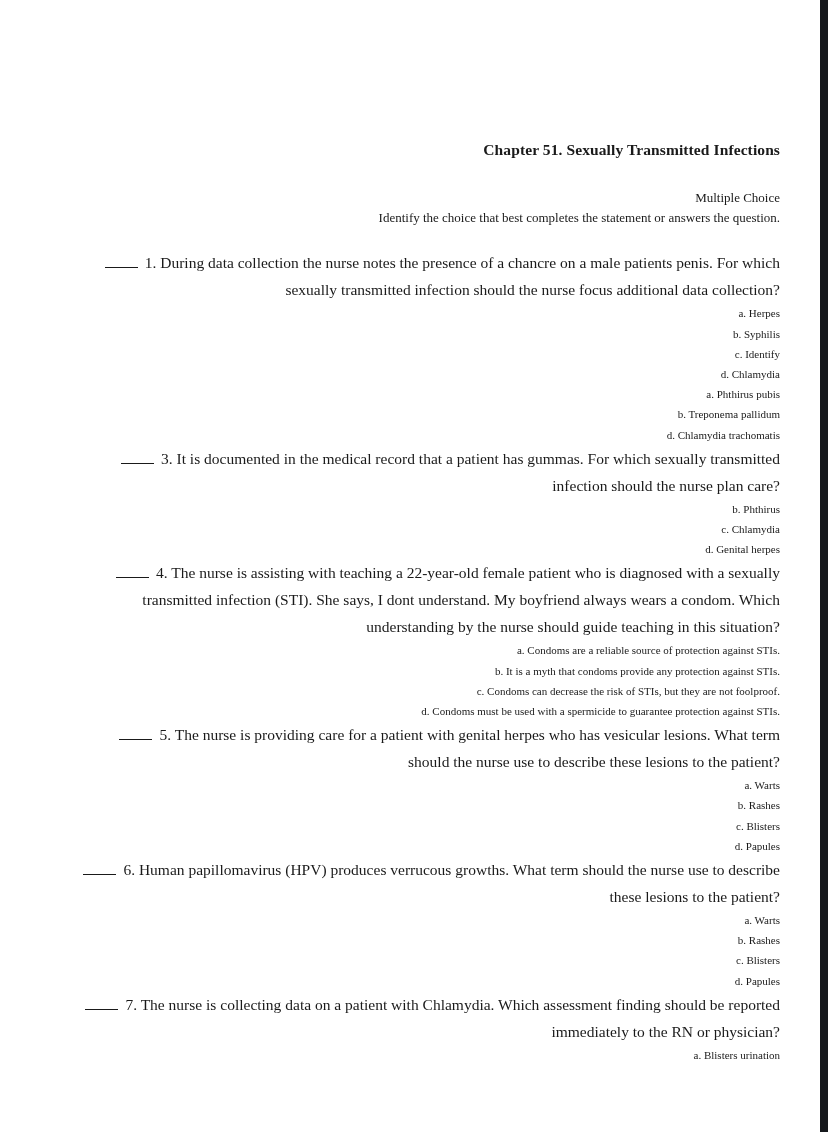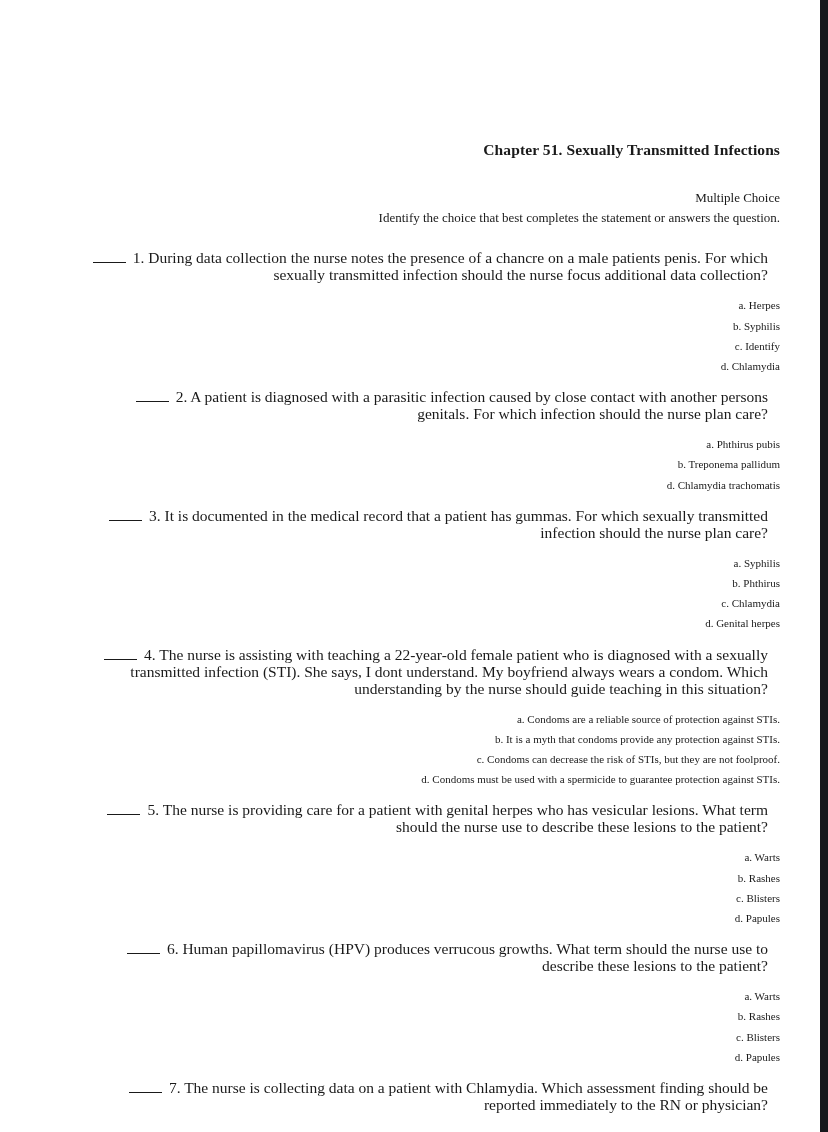--- a/index.html
+++ b/index.html
@@ -46,22 +46,22 @@
     margin: 0;
   }
   .section-instructions {
     margin-bottom: 21px;
   }
   .question-block {
     margin: 0;
   }
   .question-stem {
     font-size: 15.5px;
-    line-height: 17px;
-    margin: 12px;
+    line-height: 27px;
+    margin: 0;
     text-indent: 0;
   }
   .blank {
     display: inline-block;
     width: 33px;
     border-bottom: 1.3px solid #1a1a1a;
     margin-right: 7px;
     vertical-align: baseline;
     height: 0.82em;
   }
@@ -89,28 +89,26 @@
 
     <div>
         <div class="question-block">
           <p class="question-stem"><span class="blank"></span><span>1.</span> <span>During data collection the nurse notes the presence of a chancre on a male patients penis. For which sexually transmitted infection should the nurse focus additional data collection?</span></p>
           <p class="choice">a. Herpes</p>
           <p class="choice">b. Syphilis</p>
           <p class="choice">c. Identify</p>
           <p class="choice">d. Chlamydia</p>
         </div>
         <div class="question-block">
-          <p class="question-stem"><span class="blank"></span><span>2.</span> <span>A patient is diagnosed with a parasitic infection caused by close contact with another persons genitals. For which infection should the nurse plan care?</span></p>
           <p class="choice">a. Phthirus pubis</p>
           <p class="choice">b. Treponema pallidum</p>
           <p class="choice">d. Chlamydia trachomatis</p>
         </div>
         <div class="question-block">
           <p class="question-stem"><span class="blank"></span><span>3.</span> <span>It is documented in the medical record that a patient has gummas. For which sexually transmitted infection should the nurse plan care?</span></p>
-          <p class="choice">a. Syphilis</p>
           <p class="choice">b. Phthirus</p>
           <p class="choice">c. Chlamydia</p>
           <p class="choice">d. Genital herpes</p>
         </div>
         <div class="question-block">
           <p class="question-stem"><span class="blank"></span><span>4.</span> <span>The nurse is assisting with teaching a 22-year-old female patient who is diagnosed with a sexually transmitted infection (STI). She says, I dont understand. My boyfriend always wears a condom. Which understanding by the nurse should guide teaching in this situation?</span></p>
           <p class="choice">a. Condoms are a reliable source of protection against STIs.</p>
           <p class="choice">b. It is a myth that condoms provide any protection against STIs.</p>
           <p class="choice">c. Condoms can decrease the risk of STIs, but they are not foolproof.</p>
           <p class="choice">d. Condoms must be used with a spermicide to guarantee protection against STIs.</p>

